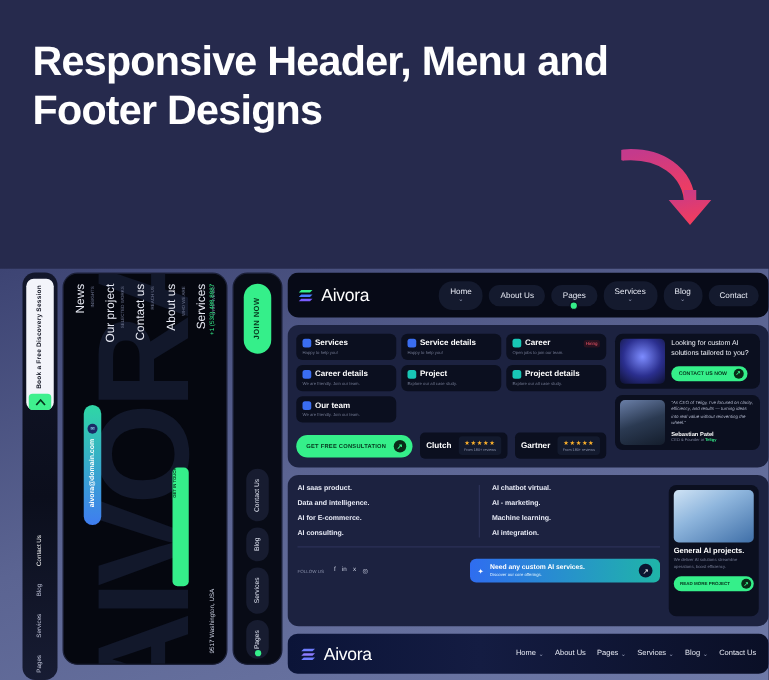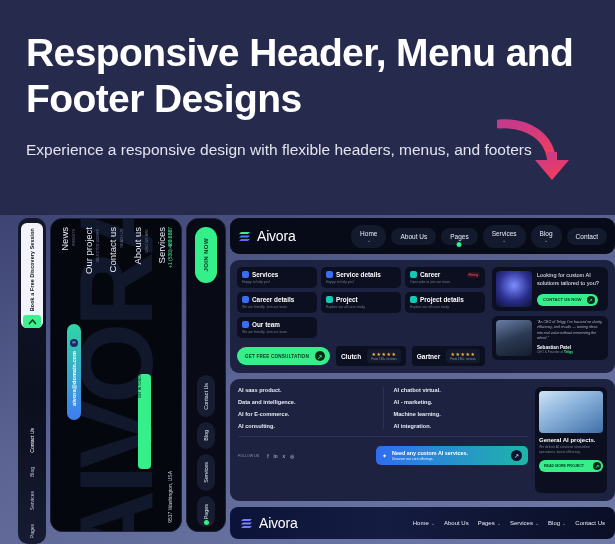--- a/index.html
+++ b/index.html
@@ -6,21 +6,21 @@
   body {
     width: 615px; height: 544px;
     background: #262a4d;
     font-family: "Liberation Sans", sans-serif;
     overflow: hidden;
     position: relative;
   }
   
   .hero { padding: 30px 26px 0 26px; }
   .hero h1 {
-    font-size: 39px; line-height: 1.18; font-weight: 700;
+    font-size: 33px; line-height: 1.18; font-weight: 700;
     color: #ffffff; letter-spacing: -0.6px;
   }
   .hero p {
     margin-top: 16px;
     font-size: 15.5px; line-height: 1.6; color: #e3e4ef; font-weight: 400;
   }
   .arrow-wrap { position:absolute; right: 38px; top: 118px; width: 80px; height: 76px; }
 
   
   .showcase {
@@ -180,21 +180,20 @@
                margin-bottom:5px; }
   .footerbar .nav-links { gap:9px; }
   .fl { font-size:6px; color:#e8ebf5; display:flex; align-items:center; gap:2px; }
   .fl .cv { font-size:5px; color:#9aa2bd; }
 </style>
 </head>
 <body>
 
 <div class="hero">
   <h1>Responsive Header, Menu and Footer Designs</h1>
-  <p>Experience a responsive design with flexible headers, menus, and footers</p>
 </div>
 
 <div class="arrow-wrap">
   <svg width="80" height="76" viewBox="0 0 80 76">
     <defs>
       <linearGradient id="ag" x1="0" y1="0" x2="0.3" y2="1">
         <stop offset="0" stop-color="#c43a8c"></stop>
           <stop offset="1" stop-color="#f23d5e"></stop>
       </linearGradient>
     </defs>

